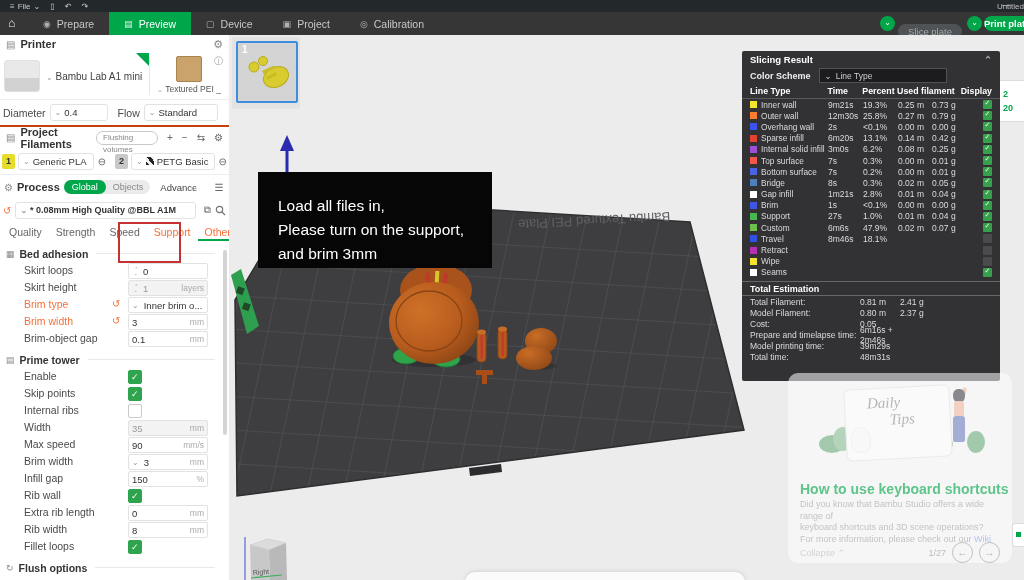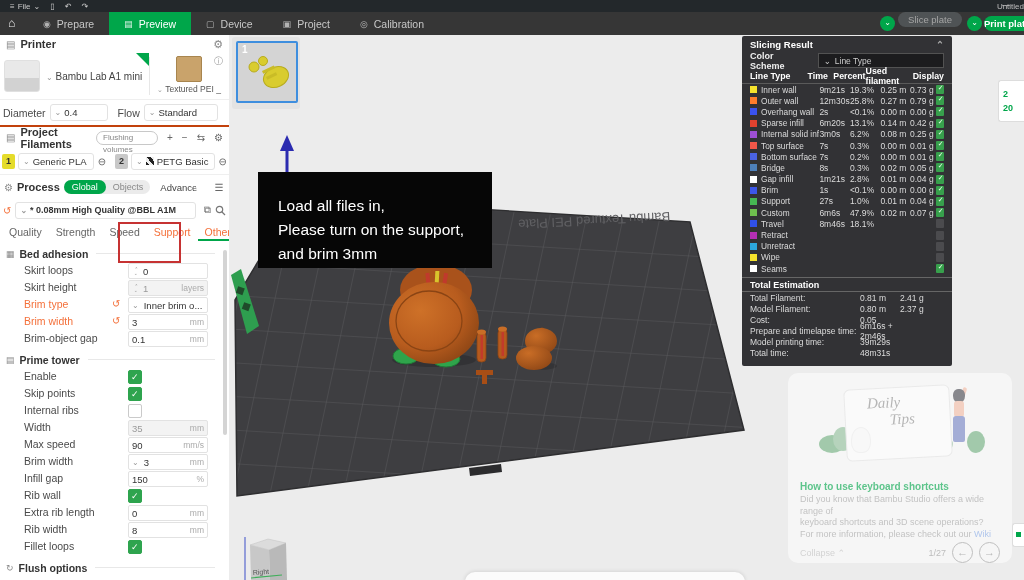--- a/index.html
+++ b/index.html
@@ -14,21 +14,21 @@
   
   #navbar{position:absolute;left:0;top:12px;width:1024px;height:23px;background:#363636;}
   .home{position:absolute;left:8px;top:4px;color:#E8E8E8;font-size:12px;}
   #tabs{position:absolute;left:28px;top:0;height:23px;display:flex;}
   .ntab{height:23px;display:flex;align-items:center;gap:6px;padding:0 15px;color:#C8C8C8;font-size:10.5px;}
   .ntab .nicon{font-size:9px;opacity:.85;}
   .ntab.active{background:#00A64A;color:#FFF;}
   .navbtn-circle{position:absolute;top:4px;width:15px;height:15px;border-radius:50%;background:#00A64A;
                  color:#FFF;font-size:8px;text-align:center;line-height:14px;}
   #slice-dd{left:880px;} #print-dd{left:967px;}
-  #slice-btn{position:absolute;left:898px;top:0;width:64px;height:15px;border-radius:8px;background:#4F5355;
+  #slice-btn{position:absolute;left:898px;top:12px;width:64px;height:15px;border-radius:8px;background:#4F5355;
              color:#A5A5A5;font-size:9.5px;text-align:center;line-height:15px;}
   #print-btn{position:absolute;left:984px;top:4px;width:45px;height:15px;border-radius:8px 0 0 8px;background:#00A64A;
              color:#FFF;font-size:9.5px;font-weight:bold;text-align:center;line-height:15px;overflow:hidden;white-space:nowrap;}
   
   #sidebar{position:absolute;left:0;top:35px;width:229px;height:545px;background:#FFF;border-right:1px solid #D9D9D9;
            font-size:10.5px;color:#4A4A4A;}
   .sb-head{height:18px;display:flex;align-items:center;padding:0 6px;gap:5px;}
   .sb-head .sb-title{font-weight:bold;font-size:11px;color:#333;}
   .sb-head .sicon{color:#8a8a8a;font-size:10px;}
   .sb-head .right{margin-left:auto;color:#888;font-size:11px;}
@@ -100,21 +100,21 @@
   #plate-thumb .pt-num{position:absolute;left:4px;top:1px;color:#FFF;font-size:10px;font-weight:bold;}
   #bottom-pill{position:absolute;left:236px;top:537px;width:280px;height:10px;background:#FBFBFB;
                border-radius:10px 10px 0 0;box-shadow:0 0 4px rgba(0,0,0,.15);}
   #layer-box{position:absolute;right:0;top:45px;width:21px;height:40px;background:#FFF;border:1px solid #DDD;
              border-right:none;border-radius:3px 0 0 3px;color:#00A64A;font-size:9px;font-weight:bold;
              display:flex;flex-direction:column;justify-content:center;padding-left:4px;gap:4px;}
   #mini-box{position:absolute;right:0;top:488px;width:11px;height:22px;background:#FFF;border:1px solid #DDD;
             border-right:none;border-radius:3px 0 0 3px;}
   #mini-box::after{content:"";position:absolute;left:3px;top:8px;width:5px;height:5px;background:#00A64A;}
   
-  #slicing{position:absolute;left:513px;top:1px;width:210px;height:330px;background:rgba(38,38,41,.94);
+  #slicing{position:absolute;left:513px;top:16px;width:258px;height:330px;background:rgba(38,38,41,.94);
            color:#DCDCDC;border-radius:2px;font-size:8.5px;}
   .sl-head{height:16px;display:flex;align-items:center;padding:0 8px;font-weight:bold;font-size:9.5px;color:#FFF;}
   .sl-head .chev{margin-left:auto;color:#AAA;}
   .sl-cs{height:17px;display:flex;align-items:center;padding:0 8px;font-size:9px;font-weight:bold;color:#EEE;}
   .sl-cs .dd{margin-left:8px;width:116px;height:13px;background:#1C1C1E;border:1px solid #525252;color:#CCC;
              display:flex;align-items:center;padding:0 5px;font-weight:normal;gap:4px;font-size:8.5px;}
   .sl-cols{display:flex;height:14px;border-bottom:1px solid #5A5A5A;font-weight:bold;color:#FFF;font-size:8.8px;
            padding:0 8px;align-items:center;}
   .cw-name{width:78px;} .cw-time{width:35px;} .cw-pct{width:35px;} .cw-used{width:64px;} .cw-disp{margin-left:auto;}
   .sl-row{display:flex;align-items:center;height:11.2px;padding:0 8px;}
@@ -138,21 +138,21 @@
          border-radius:6px;transform:rotate(-3deg);color:#8F8F8F;font-family:"Liberation Serif",serif;
          font-style:italic;font-size:15px;padding-top:6px;}
   .board .l1{margin-left:22px;} .board .l2{margin-left:44px;}
   .leaf{position:absolute;border-radius:50%;background:#8FBF9A;}
   .leaf.d{background:#6FAF7E;}
   .dog{position:absolute;left:36px;top:44px;width:18px;height:24px;border-radius:50% 50% 40% 40%;background:#FAFAFA;border:1px solid #EEE;}
   .person-hair{position:absolute;left:138px;top:6px;width:12px;height:14px;border-radius:50% 50% 60% 60%;background:#45454D;}
   .person-body{position:absolute;left:139px;top:18px;width:10px;height:16px;background:#F2B9A3;border-radius:3px;}
   .person-arm{position:absolute;left:146px;top:4px;width:4px;height:16px;background:#F2B9A3;border-radius:2px;transform:rotate(18deg);}
   .person-legs{position:absolute;left:138px;top:33px;width:12px;height:26px;background:#7381C4;border-radius:3px 3px 2px 2px;}
-  .tips-h{margin:14px 0 2px 12px;color:#00A64A;font-weight:bold;font-size:10px;}
+  .tips-h{margin:14px 0 2px 12px;color:#00A64A;font-weight:bold;font-size:14px;}
   .tips-b{margin:0 10px 0 12px;color:#A3A3A3;font-size:9px;line-height:11.5px;}
   .tips-b .wiki{color:#85A9E6;}
   .tips-f{position:absolute;left:12px;right:12px;bottom:10px;display:flex;align-items:center;color:#BDBDBD;font-size:9px;}
   .tips-f .pg{margin-left:auto;color:#9A9A9A;}
   .circ{width:19px;height:19px;border:1.5px solid #9C9C9C;border-radius:50%;color:#8F8F8F;text-align:center;
         line-height:19px;font-size:11px;margin-left:6px;}
   
   #note{position:absolute;left:258px;top:172px;width:234px;height:96px;background:#060606;color:#FFF;
         font-size:15.5px;line-height:24px;padding:22px 0 0 20px;box-sizing:border-box;}
   #annot{position:absolute;left:118px;top:222px;width:59px;height:37px;border:2px solid #C63232;}
@@ -755,29 +755,20 @@
           <div class="sl-row" data-name="table-row">
             <span class="sw" data-name="line-type-color-swatch" style="background: rgb(182, 47, 182);"></span>
             <span class="rn">Retract</span>
             <span class="rt"></span>
             <span class="rp"></span>
             <span class="rm"></span>
             <span class="rg"></span>
             <span class="disp" data-name="display-checkbox" data-display="off"></span>
           </div>
 
-          <div class="sl-row" data-name="table-row">
-            <span class="sw" data-name="line-type-color-swatch" style="background: rgb(44, 167, 220);"></span>
-            <span class="rn">Unretract</span>
-            <span class="rt"></span>
-            <span class="rp"></span>
-            <span class="rm"></span>
-            <span class="rg"></span>
-            <span class="disp" data-name="display-checkbox" data-display="off"></span>
-          </div>
 
           <div class="sl-row" data-name="table-row">
             <span class="sw" data-name="line-type-color-swatch" style="background: rgb(245, 227, 44);"></span>
             <span class="rn">Wipe</span>
             <span class="rt"></span>
             <span class="rp"></span>
             <span class="rm"></span>
             <span class="rg"></span>
             <span class="disp" data-name="display-checkbox" data-display="off"></span>
           </div>

